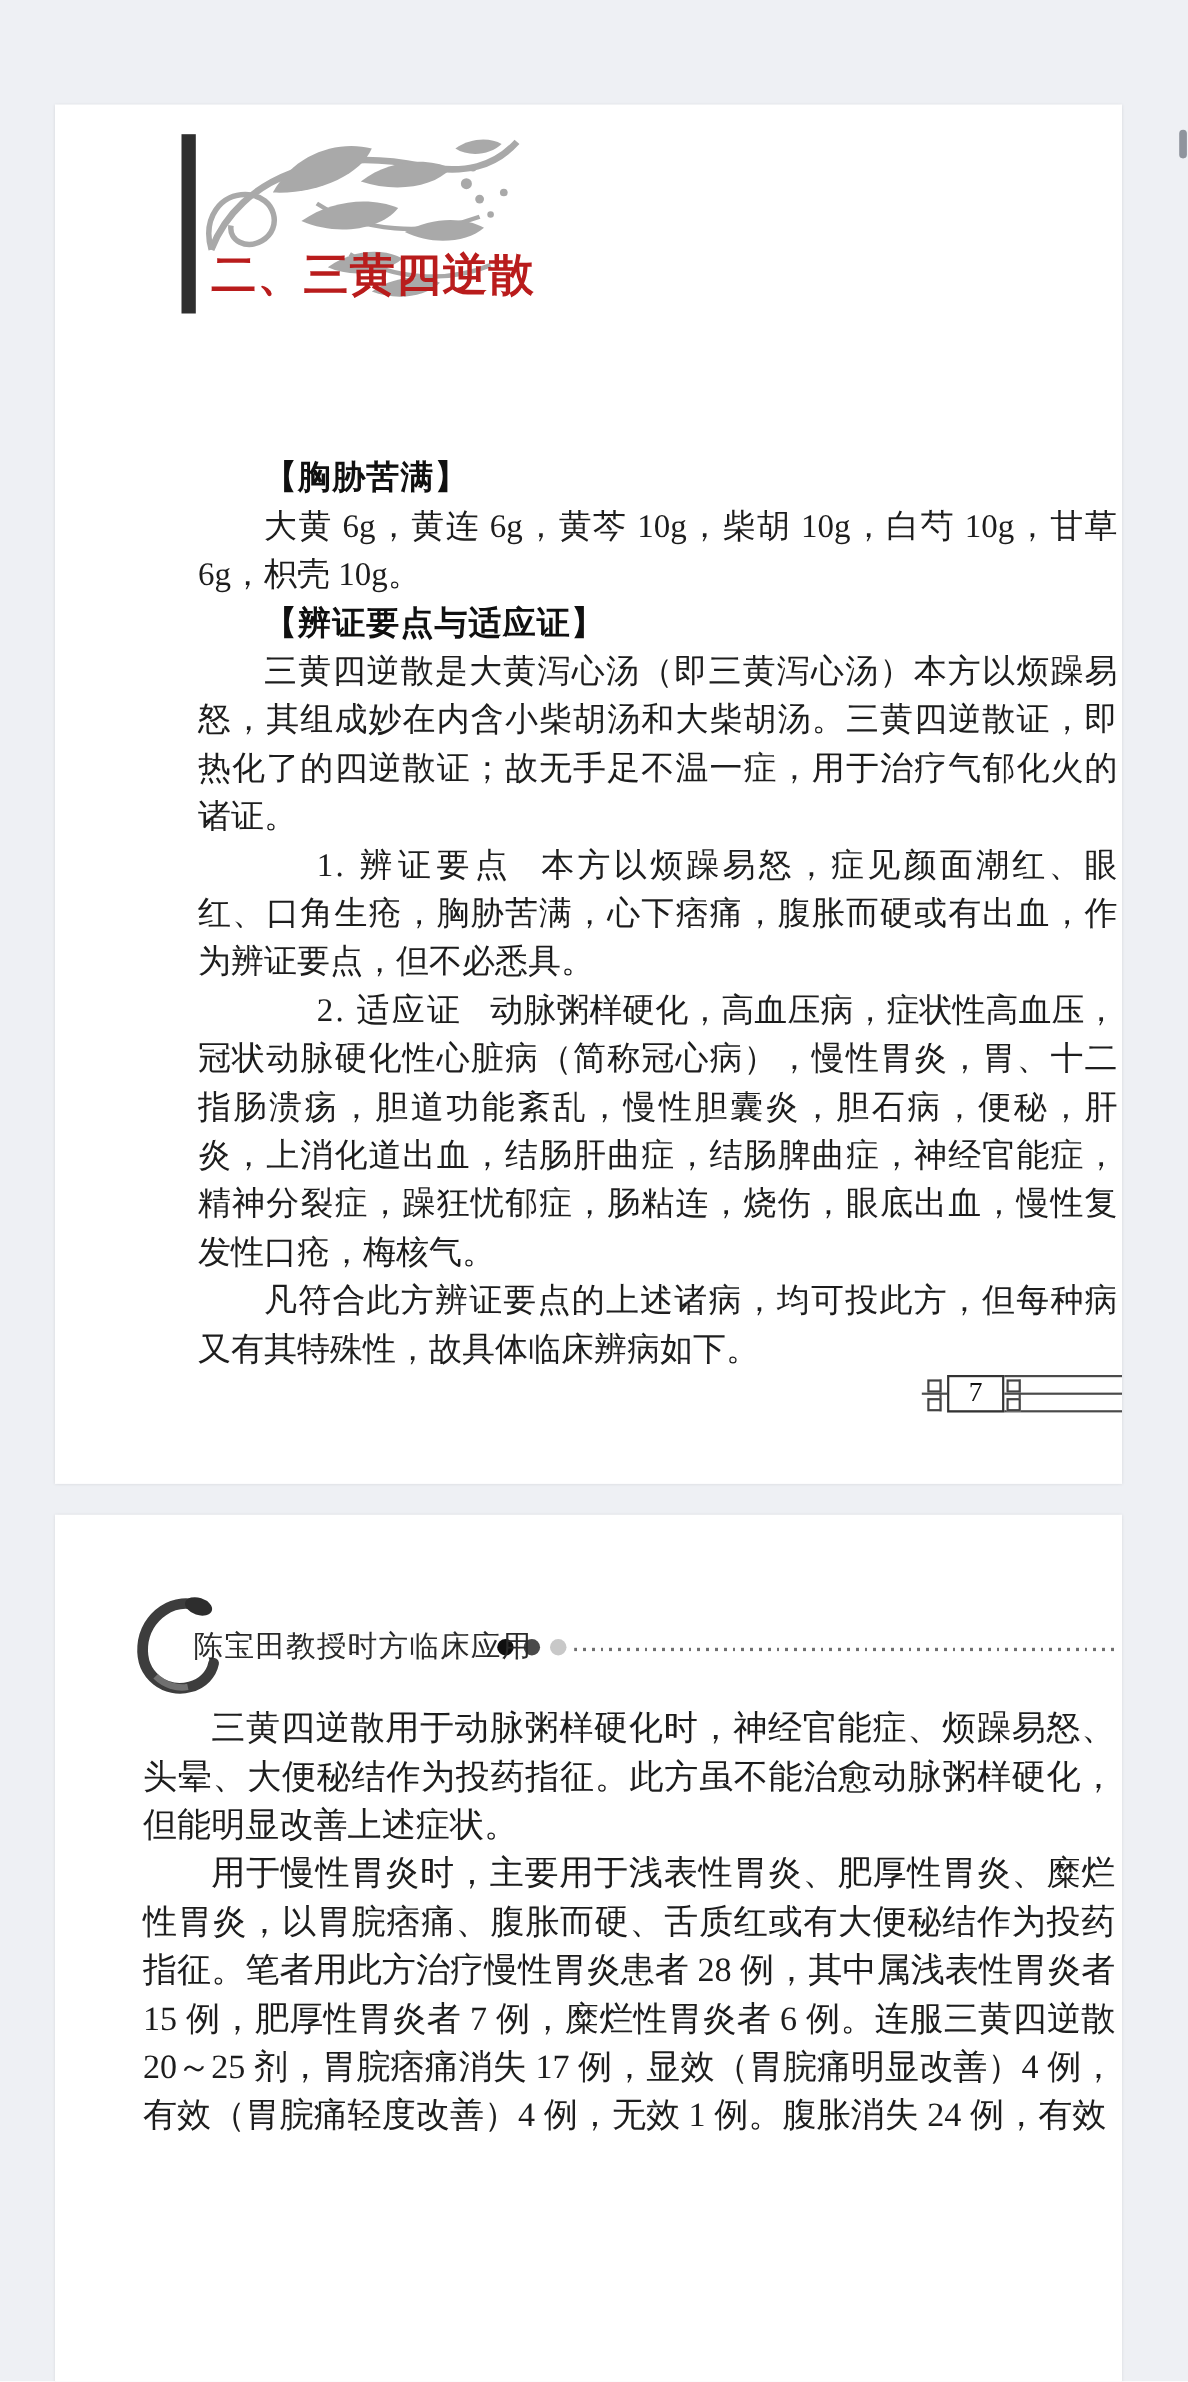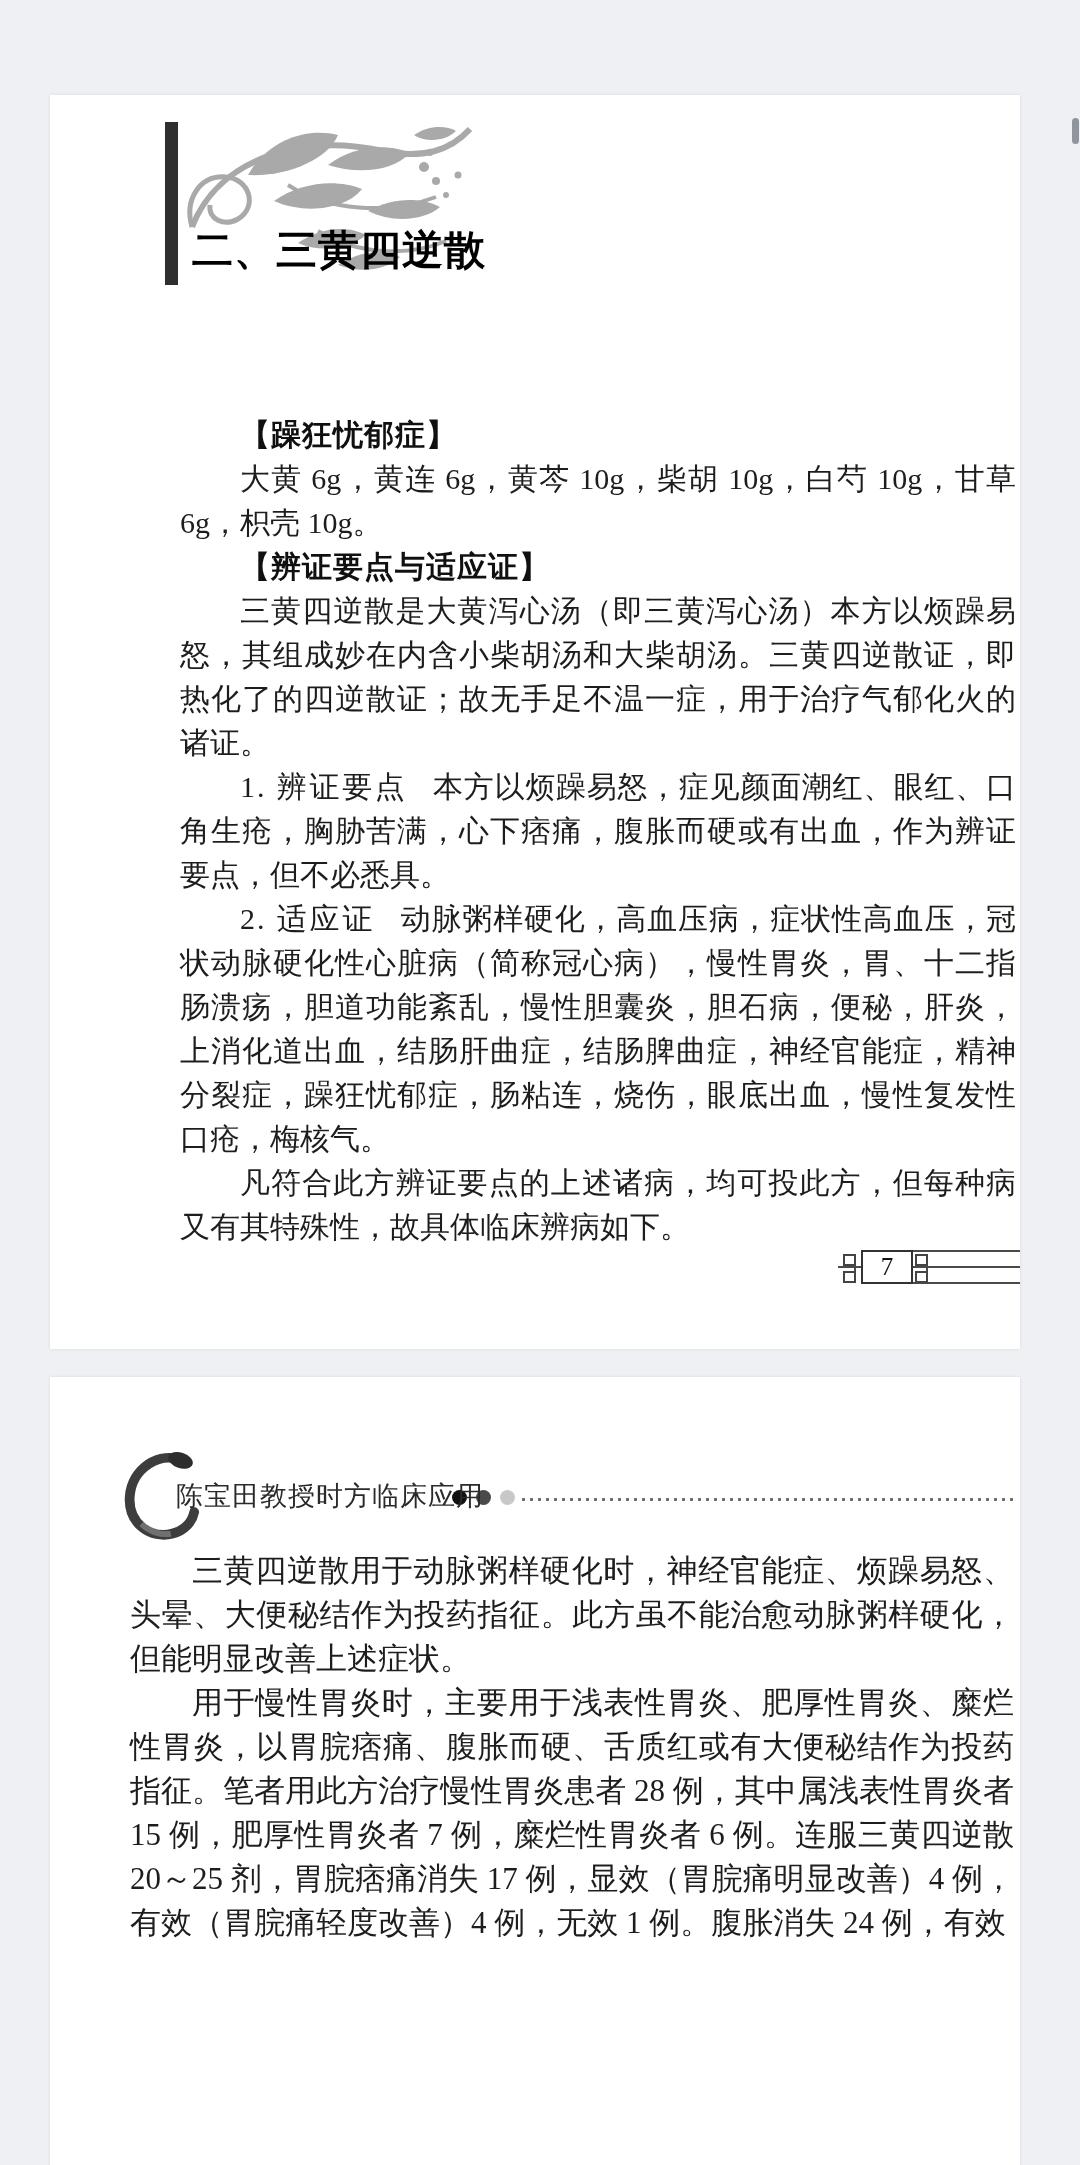--- a/index.html
+++ b/index.html
@@ -15,39 +15,39 @@
   }
   #page1 { top:95px; height:1254px; }
   #page2 { top:1377px; height:964px; }
 
   
   .chapter-bar { position:absolute; left:115px; top:27px; width:13px; height:163px; background:#2f2f2f; }
   .flourish { position:absolute; left:128px; top:20px; width:300px; height:172px; }
   .chapter-title {
     position:absolute; left:142px; top:131px; margin:0; z-index:2;
     font-family:"Liberation Sans", sans-serif; font-weight:700;
-    font-size:41px; line-height:48px; color:#000000; letter-spacing:1px;
+    font-size:41px; line-height:48px; color:#b91c1c; letter-spacing:1px;
     white-space:nowrap;
   }
 
   
   .body1 {
     position:absolute; left:130px; top:318px; width:836px;
     font-size:30px; line-height:44px; text-align:justify;
   }
   .body2 {
     position:absolute; left:80px; top:172px; width:884px;
     font-size:31px; line-height:44px; text-align:justify;
   }
   .body1 p, .body2 p, .body1 h3 { margin:0; text-indent:2em; }
   .body1 h3 {
     font-family:"Liberation Sans", sans-serif; font-weight:700;
     font-size:30px; letter-spacing:1px; color:#101010;
   }
-  .lead { letter-spacing:2px; margin-right:0.85em; }
+  .lead { letter-spacing:2px; margin-right:0.85em;margin-left:48px; }
 
   
   .pn-wrap { position:absolute; left:788px; right:0; top:1155px; height:36px; }
   .pn-line { position:absolute; background:#4b4b4b; height:2px; }
   .pn-line-top { left:23px; right:0; top:0; }
   .pn-line-mid { left:0; right:0; top:16px; }
   .pn-line-bot { left:23px; right:0; top:32px; }
   .pn-box {
     position:absolute; left:23px; top:0; width:48px; height:30px;
     background:#ffffff; border:2px solid #333;
@@ -115,21 +115,21 @@
           <circle cx="258" cy="66" r="4"></circle>
         <circle cx="268" cy="80" r="3"></circle>
           <circle cx="280" cy="60" r="3.5"></circle>
         <circle cx="252" cy="38" r="3"></circle>
       </g>
     </svg>
 
     <h1 class="chapter-title">二、三黄四逆散</h1>
 
     <div class="body1">
-      <h3>【躁狂忧郁症】</h3>
+      <h3>【胸胁苦满】</h3>
       <p>大黄 6g，黄连 6g，黄芩 10g，柴胡 10g，白芍 10g，甘草 6g，枳壳 10g。</p>
       <h3>【辨证要点与适应证】</h3>
       <p>三黄四逆散是大黄泻心汤（即三黄泻心汤）本方以烦躁易怒，其组成妙在内含小柴胡汤和大柴胡汤。三黄四逆散证，即热化了的四逆散证；故无手足不温一症，用于治疗气郁化火的诸证。</p>
       <p><span class="lead">1. 辨证要点</span><span>本方以烦躁易怒，症见颜面潮红、眼红、口角生疮，胸胁苦满，心下痞痛，腹胀而硬或有出血，作为辨证要点，但不必悉具。</span></p>
       <p><span class="lead">2. 适应证</span><span>动脉粥样硬化，高血压病，症状性高血压，冠状动脉硬化性心脏病（简称冠心病），慢性胃炎，胃、十二指肠溃疡，胆道功能紊乱，慢性胆囊炎，胆石病，便秘，肝炎，上消化道出血，结肠肝曲症，结肠脾曲症，神经官能症，精神分裂症，躁狂忧郁症，肠粘连，烧伤，眼底出血，慢性复发性口疮，梅核气。</span></p>
       <p>凡符合此方辨证要点的上述诸病，均可投此方，但每种病又有其特殊性，故具体临床辨病如下。</p>
     </div>
 
     <div class="pn-wrap">
       <div class="pn-line pn-line-top"></div>

